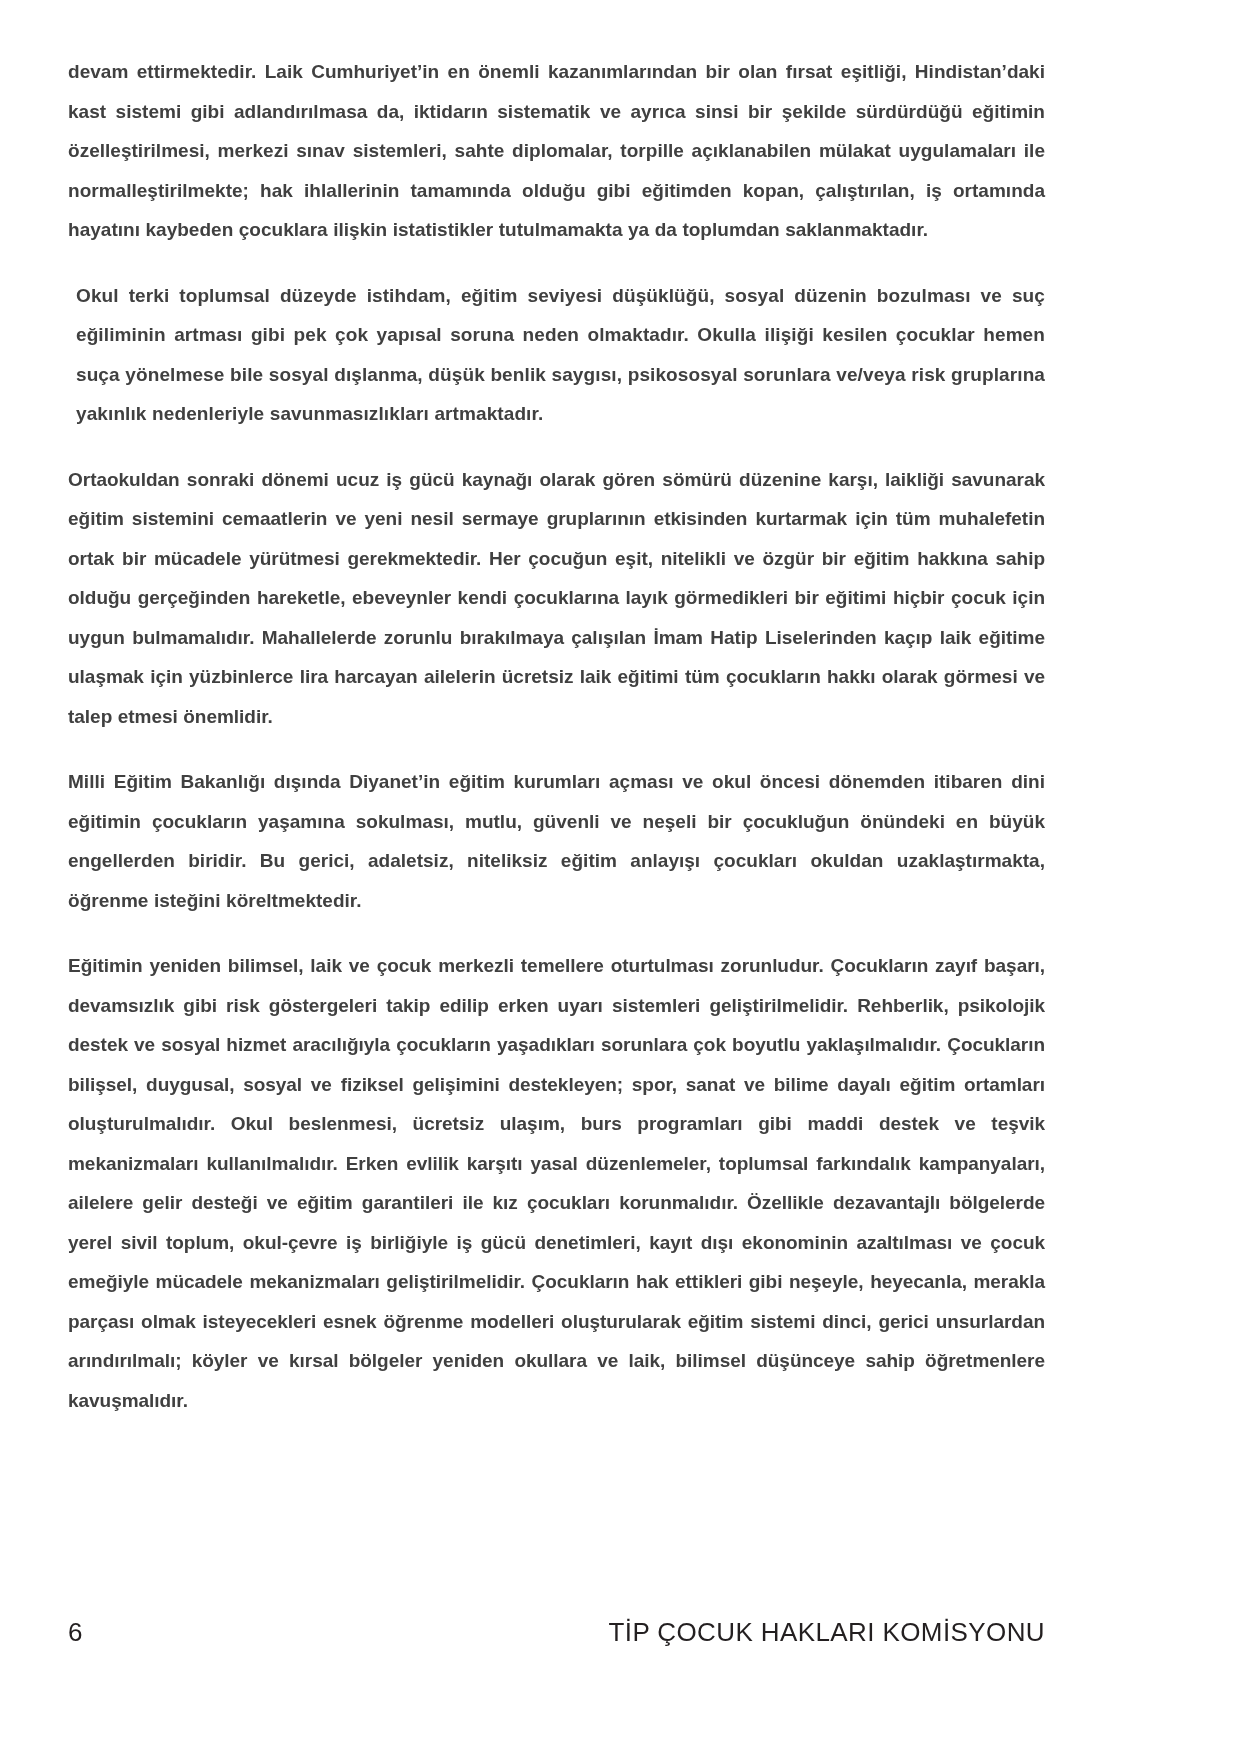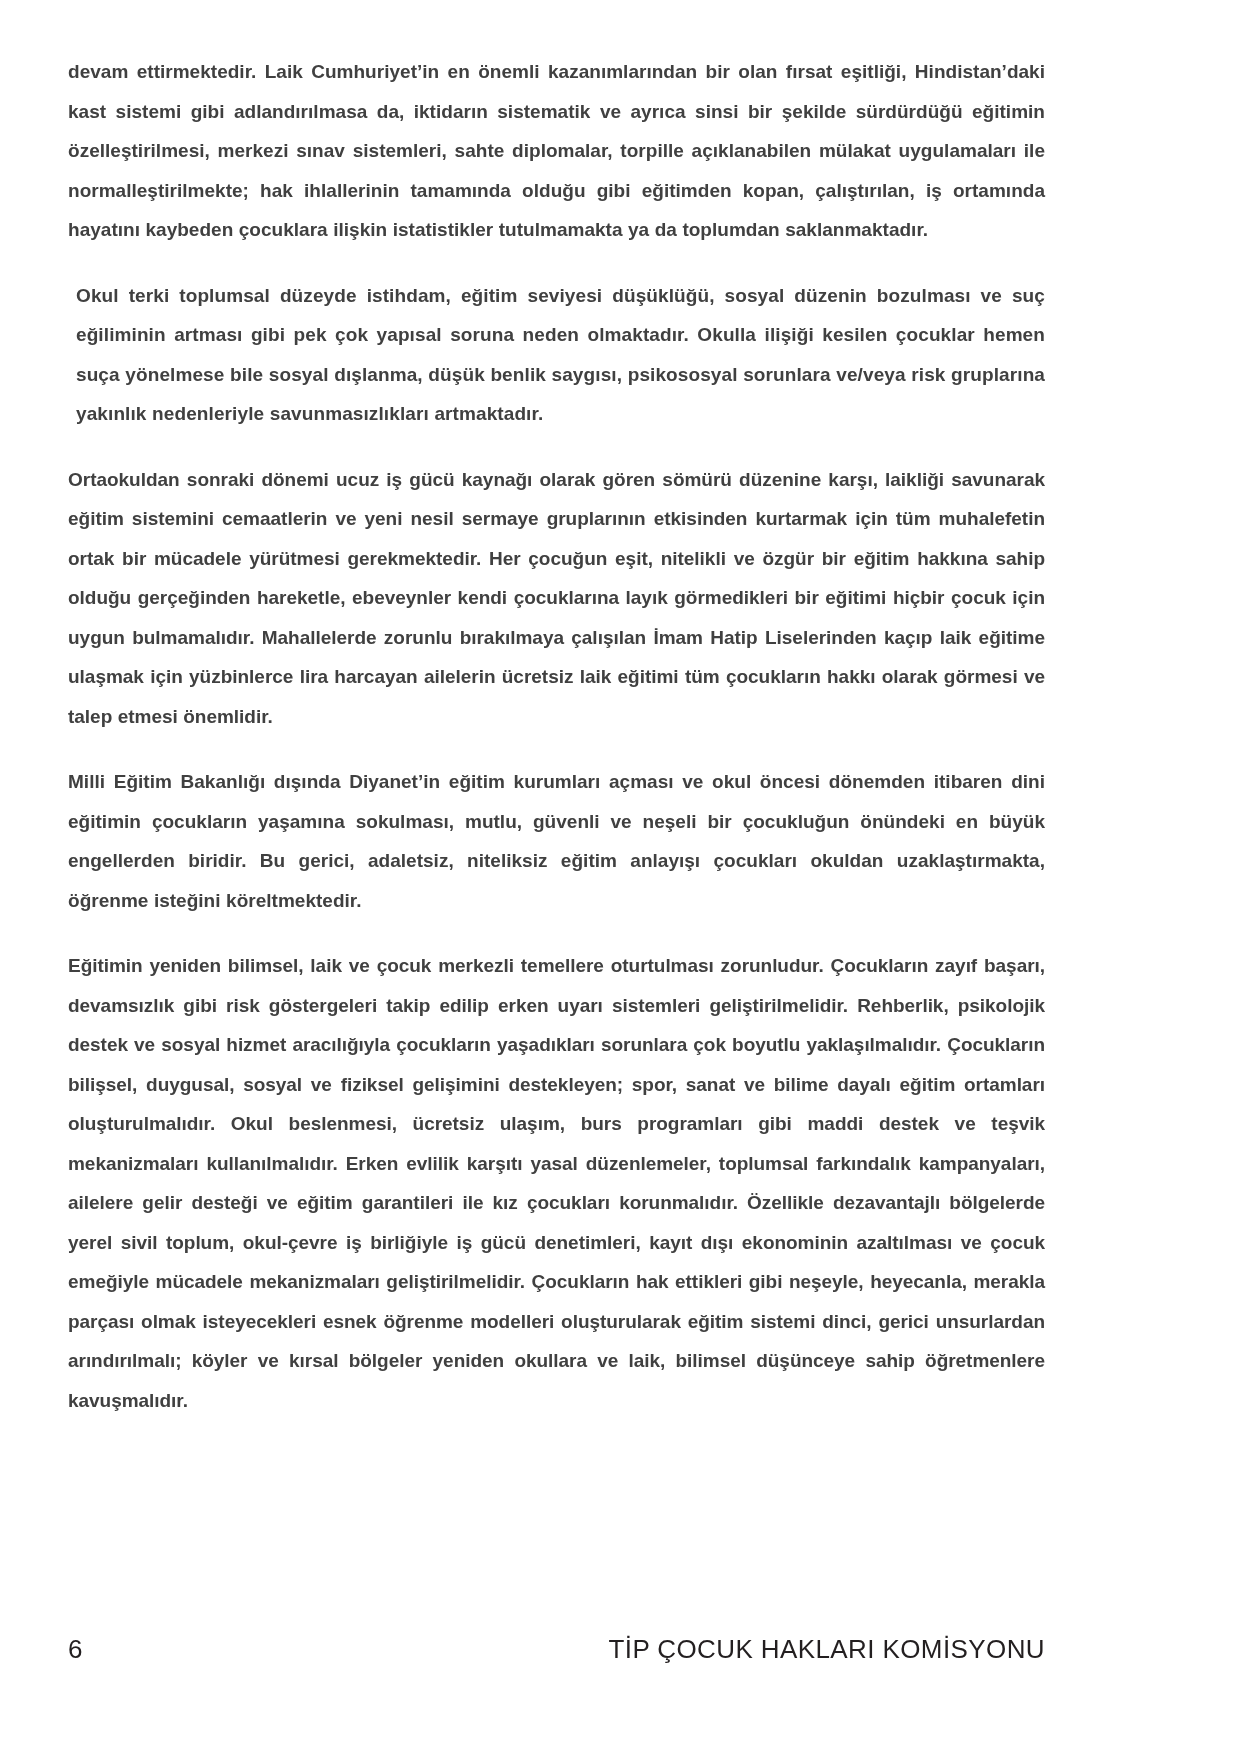--- a/index.html
+++ b/index.html
@@ -64,21 +64,20 @@
     line-height: 32px;
     color: #231f20;
     letter-spacing: 0.2px;
   }
   .footer-page-number {
     flex: 0 0 auto;
   }
   .footer-title {
     flex: 0 0 auto;
     letter-spacing: 0.4px;
-    margin-top: 17px;
   }
 </style>
 </head>
 <body>
 
 <div class="page">
 
   <div class="content">
     <p class="para p1">devam ettirmektedir. Laik Cumhuriyet’in en önemli kazanımlarından bir olan fırsat eşitliği, Hindistan’daki kast sistemi gibi adlandırılmasa da, iktidarın sistematik ve ayrıca sinsi bir şekilde sürdürdüğü eğitimin özelleştirilmesi, merkezi sınav sistemleri, sahte diplomalar, torpille açıklanabilen mülakat uygulamaları ile normalleştirilmekte; hak ihlallerinin tamamında olduğu gibi eğitimden kopan, çalıştırılan, iş ortamında hayatını kaybeden çocuklara ilişkin istatistikler tutulmamakta ya da toplumdan saklanmaktadır.</p>
     <p class="para p2">Okul terki toplumsal düzeyde istihdam, eğitim seviyesi düşüklüğü, sosyal düzenin bozulması ve suç eğiliminin artması gibi pek çok yapısal soruna neden olmaktadır. Okulla ilişiği kesilen çocuklar hemen suça yönelmese bile sosyal dışlanma, düşük benlik saygısı, psikososyal sorunlara ve/veya risk gruplarına yakınlık nedenleriyle savunmasızlıkları artmaktadır.</p>

